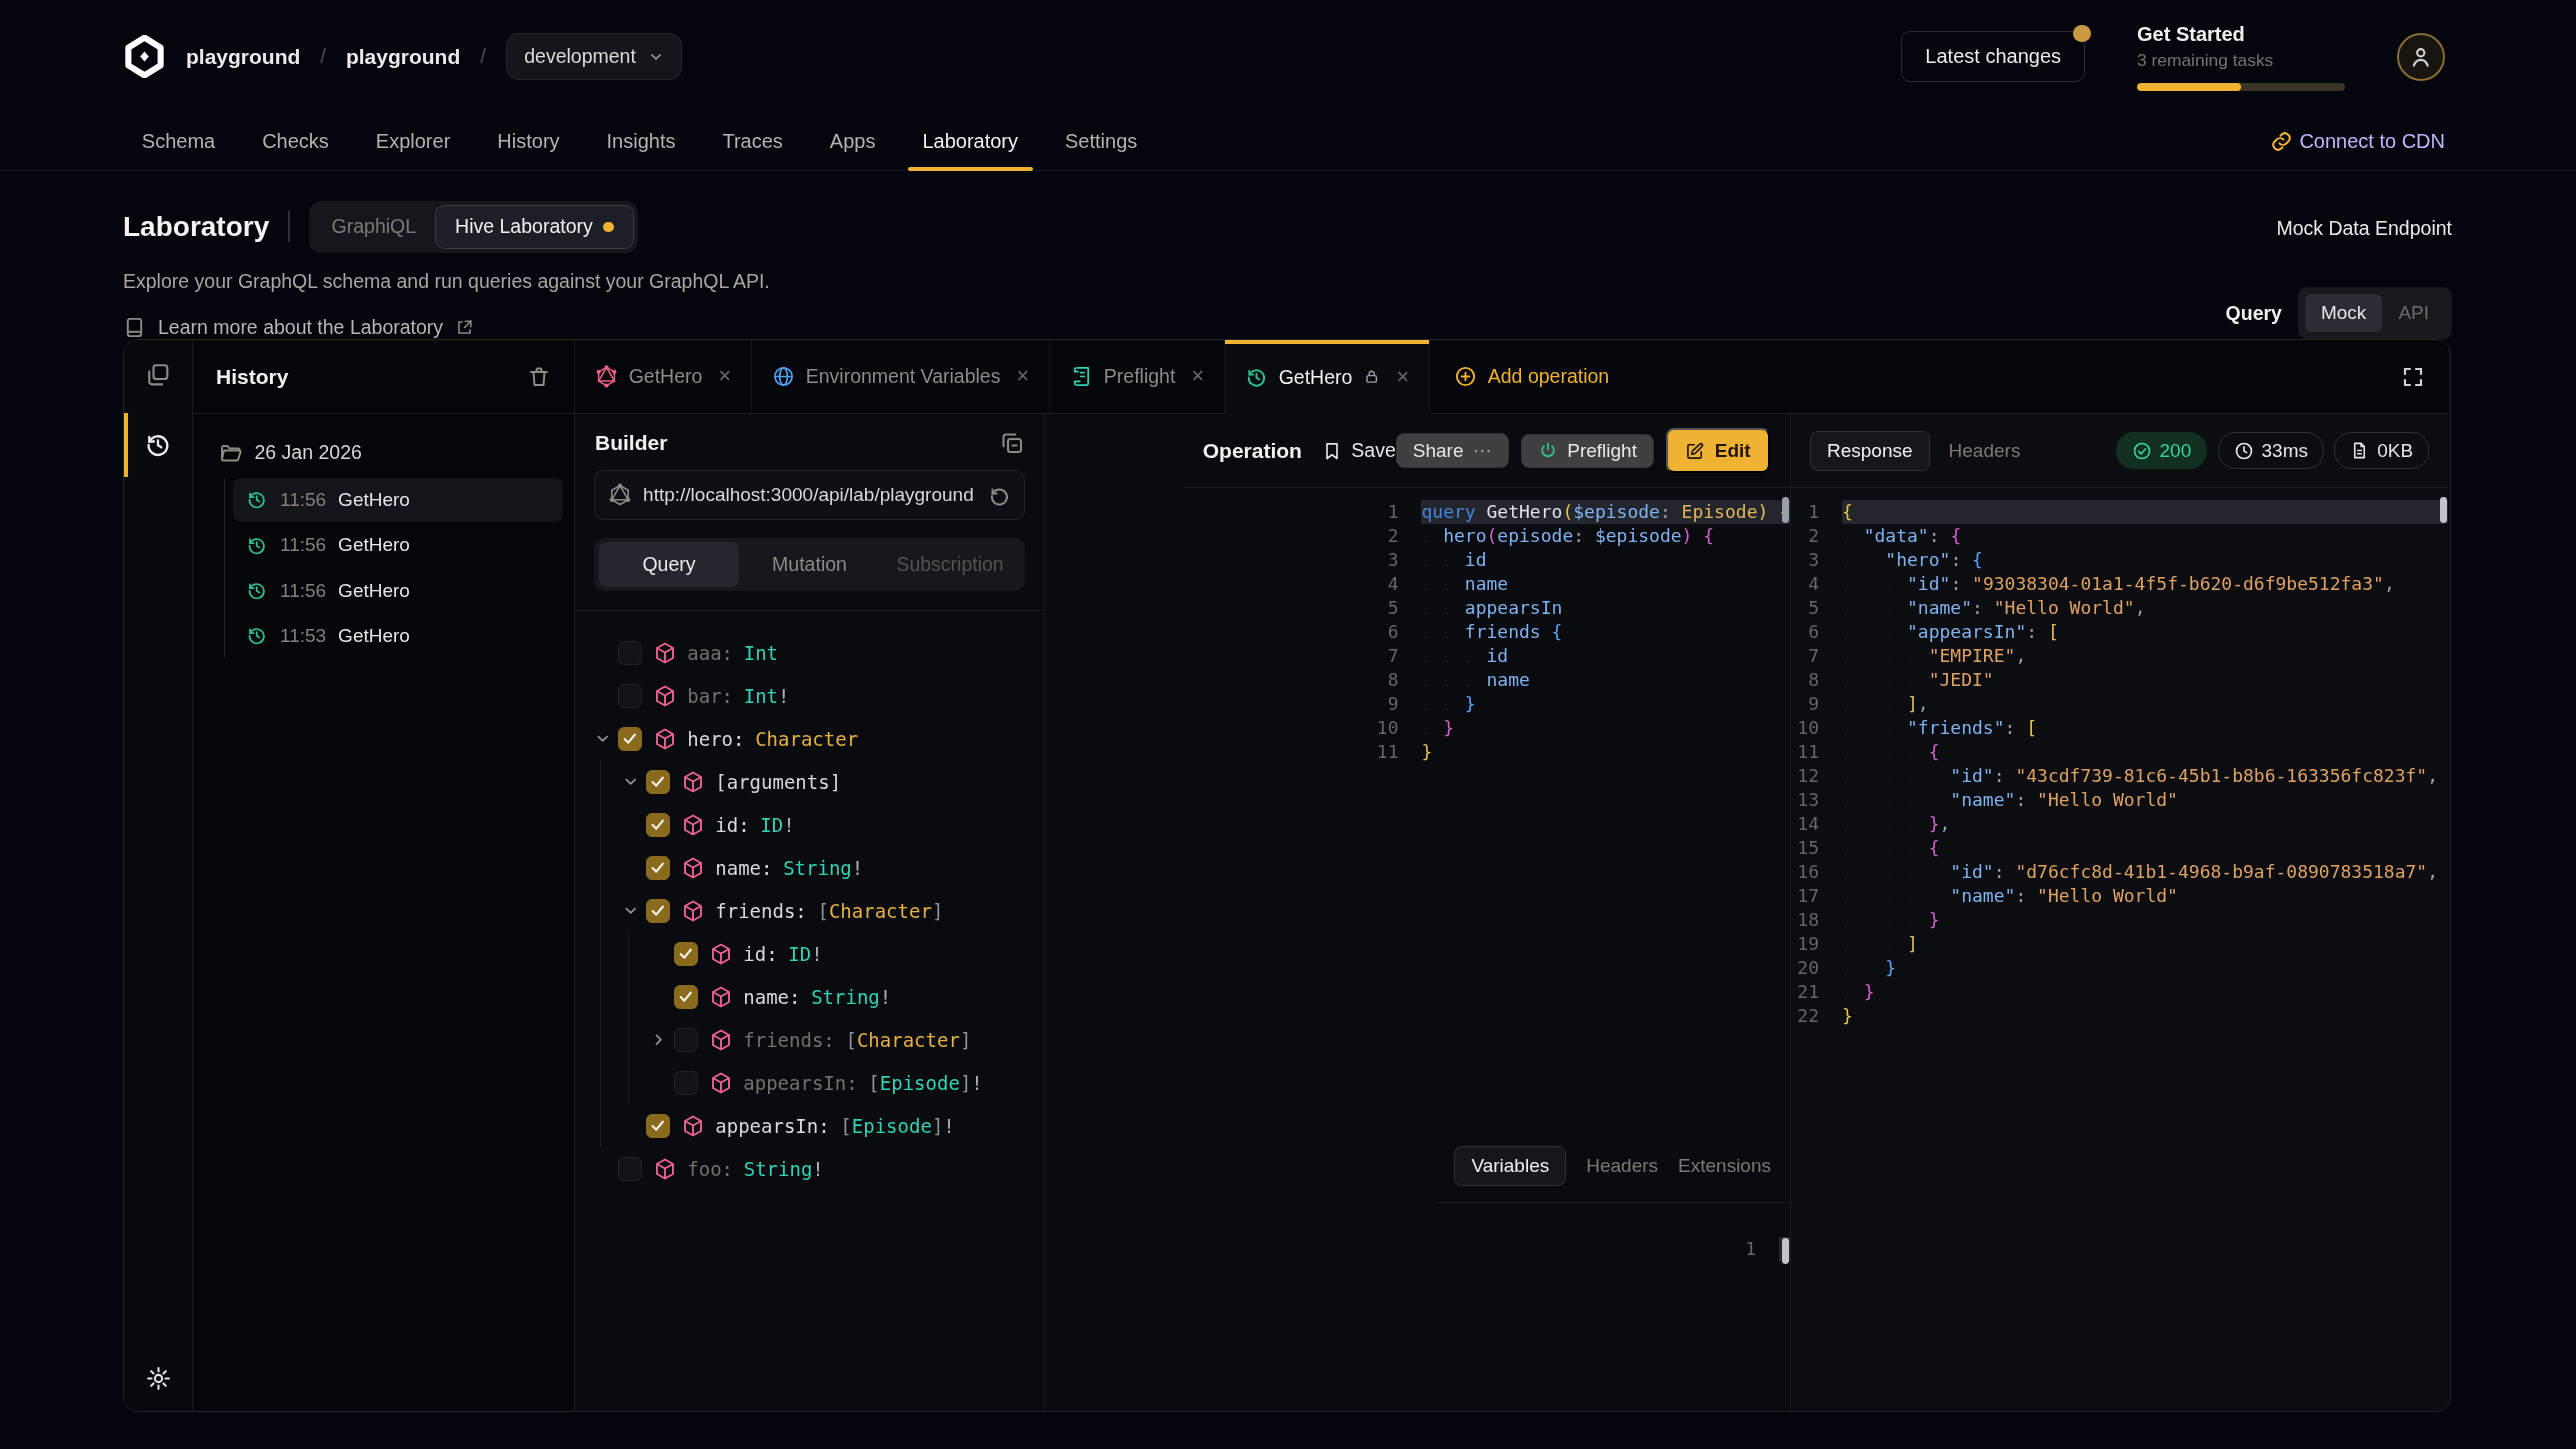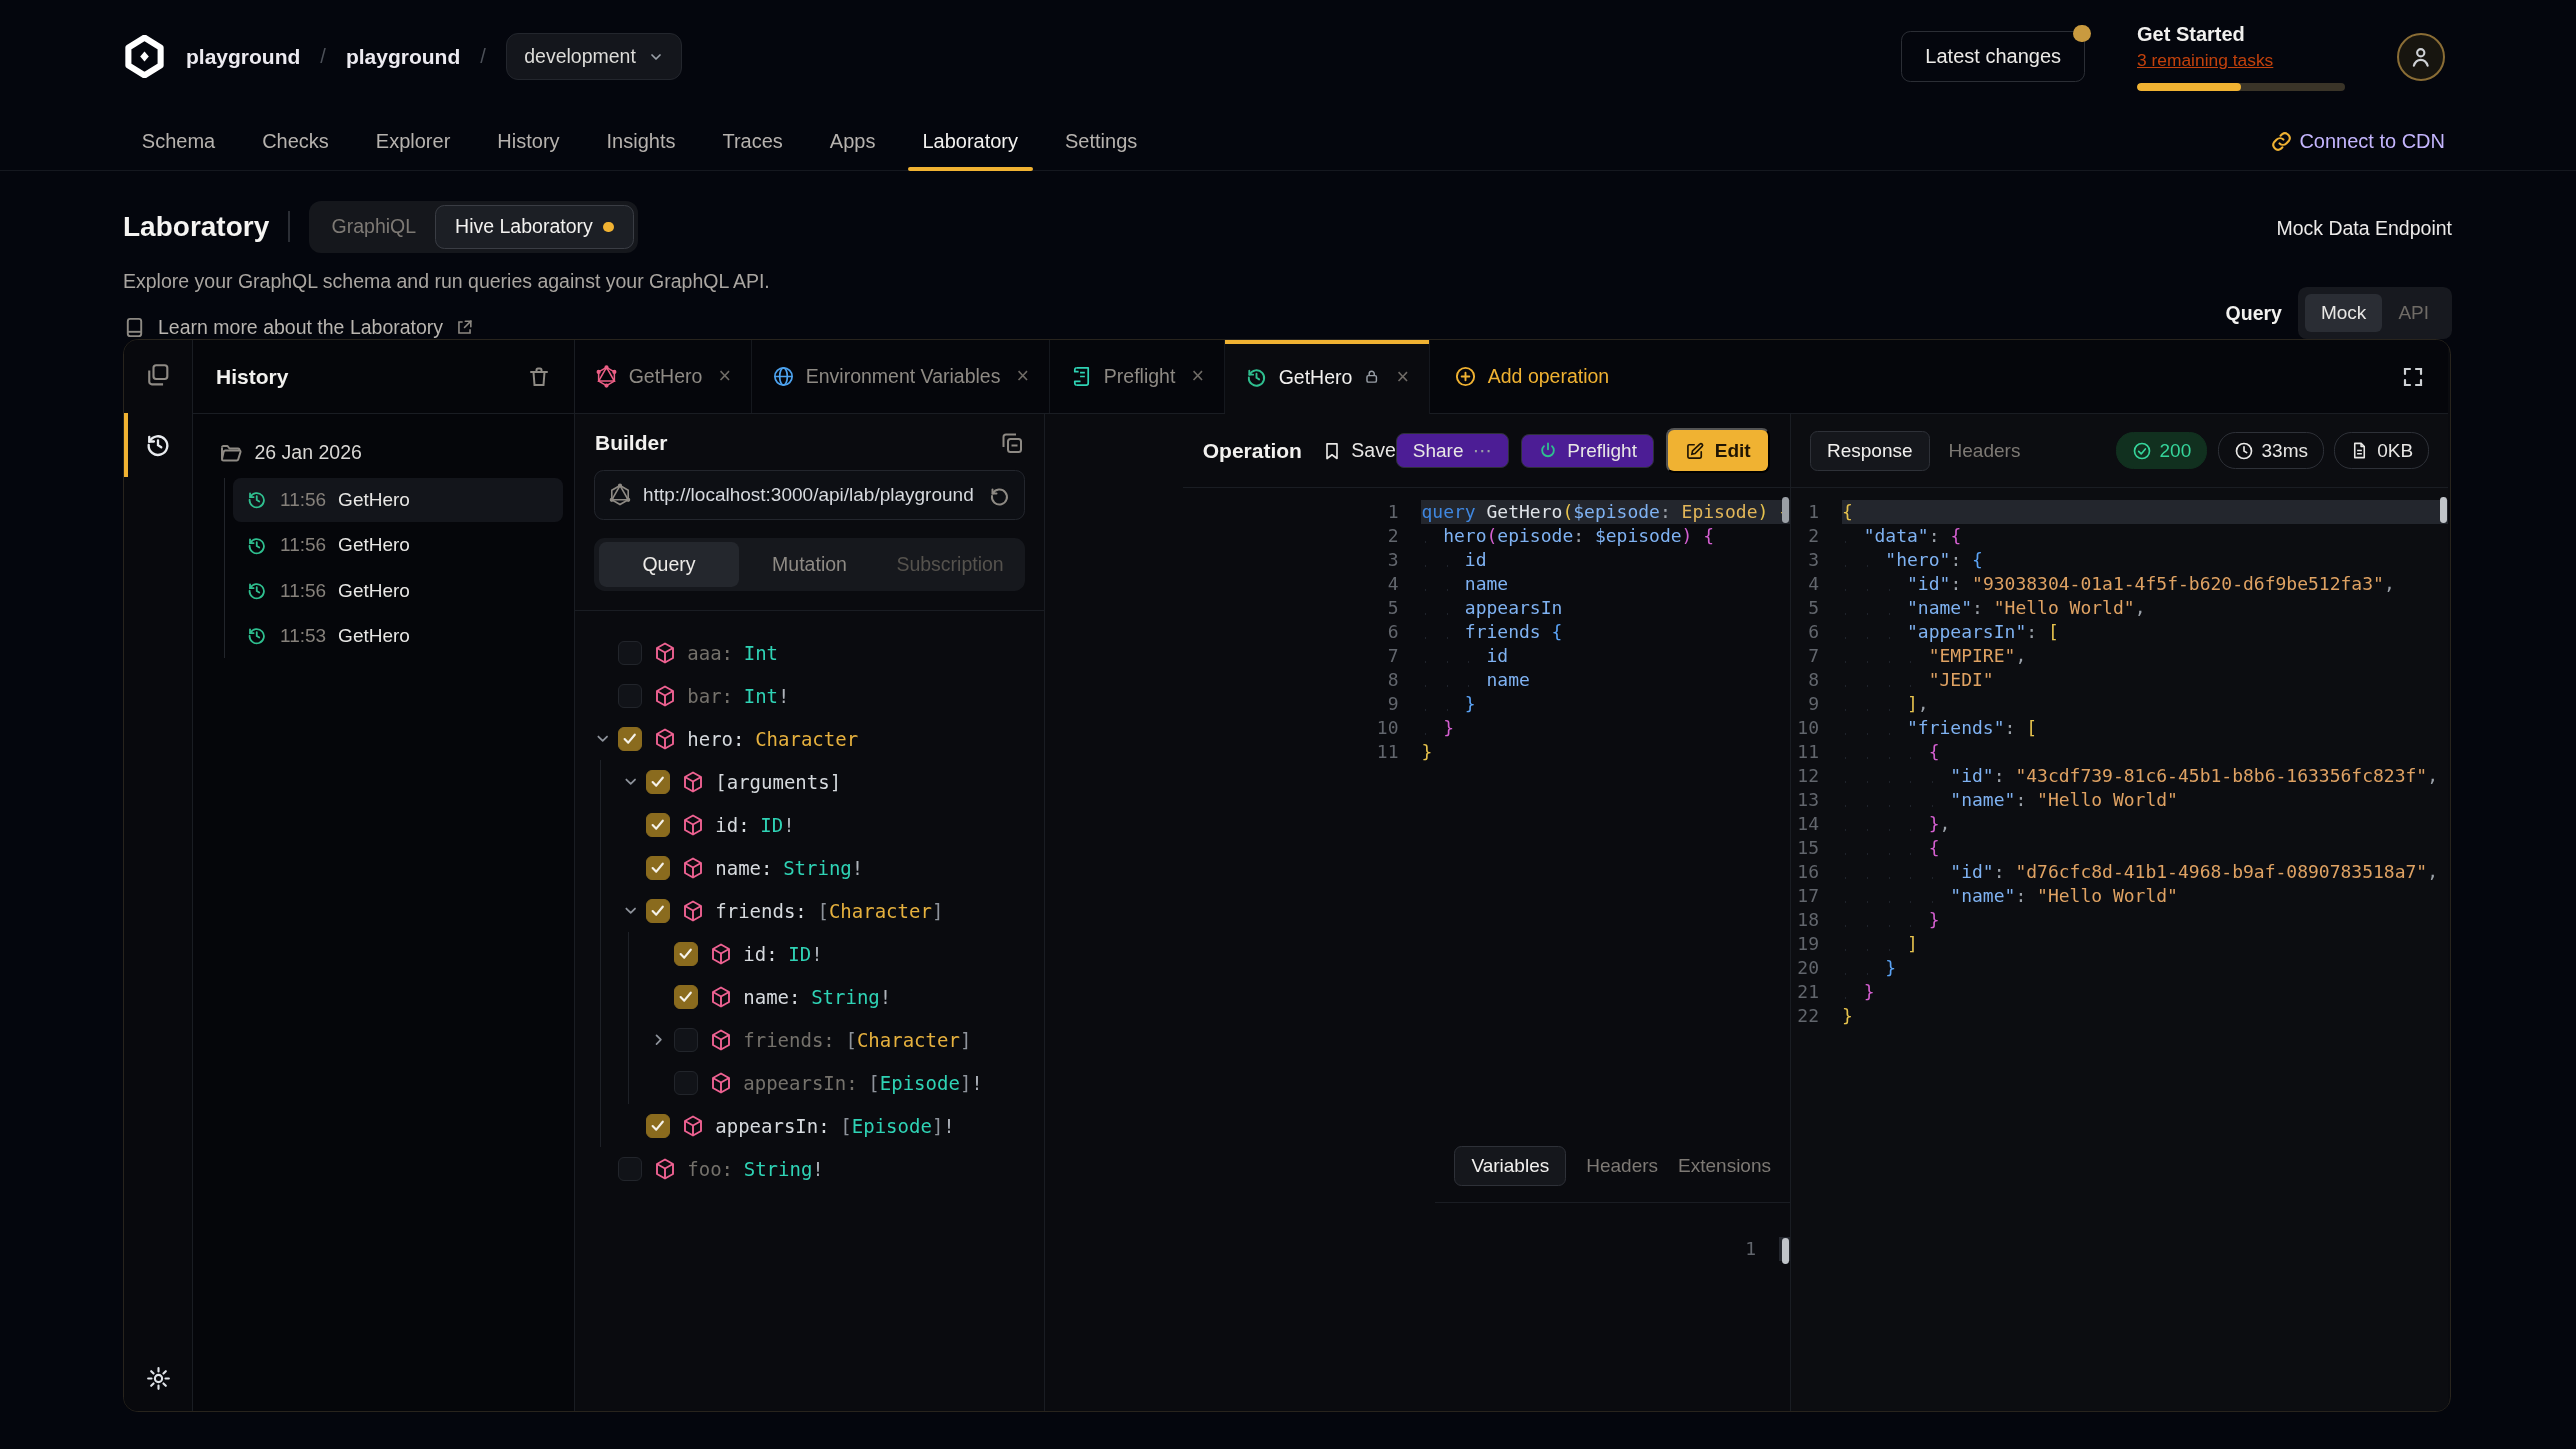--- a/index.html
+++ b/index.html
@@ -15,21 +15,21 @@
   .crumb-sep { font-size:20px; color:#4c5058; }
   .env-select { display:flex; align-items:center; gap:12px; background:#14161c; border:1.3px solid #23262d;
     border-radius:12px; padding:10.7px 17.4px; font-size:19.5px; color:#dddcd9; cursor:pointer; }
   .top-right { margin-left:auto; display:flex; align-items:center; gap:52px; }
   .latest-btn { position:relative; border:1.3px solid #2b2e35; border-radius:9.4px; padding:13.4px 23px;
     font-size:20px; color:#eceae7; cursor:pointer; background:transparent; }
   .latest-dot { position:absolute; right:-6.7px; top:-6.7px; width:17.4px; height:17.4px; border-radius:50%;
     background:#c99a3f; }
   .getstarted { display:flex; flex-direction:column; gap:4px; }
   .gs-title { font-size:20px; font-weight:600; color:#f1f0ee; }
-  .gs-sub { font-size:17.4px; color:#c2410c;text-decoration:underline; }
+  .gs-sub { font-size:17.4px; color:#737373; }
   .gs-bar { margin-top:8px; width:208px; height:8px; border-radius:4px; background:#3a3428; overflow:hidden; }
   .gs-fill { height:100%; background:#f0b232; border-radius:4px; }
   .avatar { width:48px; height:48px; border-radius:50%; background:#17150f; border:2px solid #8a6d35;
     display:flex; align-items:center; justify-content:center; cursor:pointer; }
 
   
   .navrow { position:absolute; left:0; top:113px; right:0; height:58px; display:flex; align-items:center;
     padding:0 131px 0 127px; border-bottom:1.3px solid #15181f; }
   .nav-item { font-size:20px; color:#b6b2ae; padding:0 14.8px; height:100%; display:flex; align-items:center;
     position:relative; cursor:pointer; }
@@ -123,21 +123,21 @@
   .ttype { font-size:19px; margin-left:10.7px; white-space:pre; }
   .tk-teal { color:#2fd3b5; } .tk-gold { color:#e6b13e; } .tk-brk { color:#8e939b; } .tk-bang { color:#aeb3ba; }
 
   .oppane { grid-row:2; grid-column:4; background:#0a0b0f; border-right:1.3px solid #1a1d23;
     display:flex; flex-direction:column;align-items:flex-end; }
   .op-head { height:74px; flex:none; border-bottom:1.3px solid #1a1d23; display:flex; align-items:center; padding:0 20px; }
   .op-title { font-size:21px; font-weight:600; color:#f2f1ef; }
   .op-save { display:flex; align-items:center; gap:9.4px; margin-left:20px; font-size:19.5px; color:#e8e7e5; cursor:pointer; }
   .op-actions { margin-left:auto; display:flex; align-items:center; gap:12px; }
   .btn-sm { display:flex; align-items:center; gap:9.4px; border:1.3px solid #2e3138; border-radius:8px;
-    padding:5px 16px; font-size:19px; color:#e8e7e5; background:#4c1d95; cursor:pointer; }
+    padding:5px 16px; font-size:19px; color:#e8e7e5; background:#404040; cursor:pointer; }
   .btn-edit { display:flex; align-items:center; gap:9.4px; border-radius:8px; padding:9.4px 17.4px;
     font-size:19px; font-weight:600; color:#201503; background:#f0b232; cursor:pointer; }
 
   .editor { position:relative; font-family:"DejaVu Sans Mono",monospace; font-size:18px; }
   .op-editor { height:641px; flex:none; padding-top:12px; overflow:hidden; }
   .line { display:flex; line-height:24px; }
   .num { width:51px; flex:none; text-align:right; padding-right:23px; color:#62666d; }
   .codeln { flex:1; white-space:pre; color:#c8ccd2; }
   .codeln.active { background:#23262d; }
   .ind { display:inline-block; width:2ch; position:relative; }

